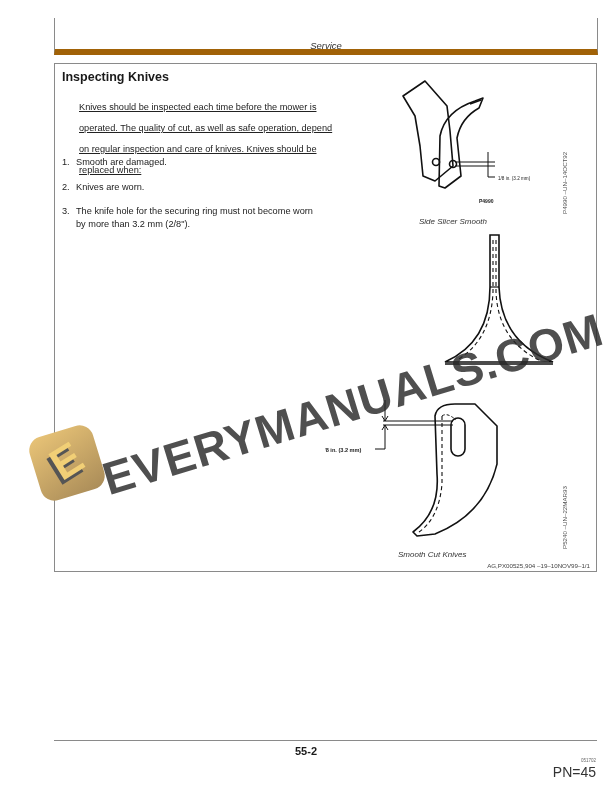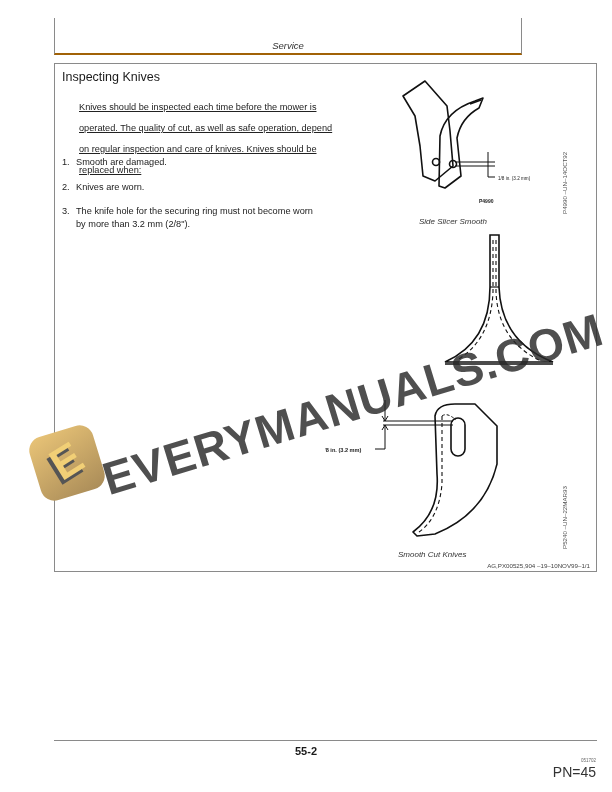--- a/index.html
+++ b/index.html
@@ -1,20 +1,20 @@
 <!DOCTYPE html>
 <html><head>
 <meta charset="utf-8">
 <style>
   html, body { margin:0; padding:0; background:#ffffff; }
   body { width:612px; height:792px; position:relative; overflow:hidden; font-family:"Liberation Sans", sans-serif; color:#1a1a1a; }
-  .header-box { position:absolute; left:54px; top:18px; width:468px; height:37px; border-left:1px solid #8a8a8a; border-right:1px solid #8a8a8a; border-bottom:2px solid #a16207; box-sizing:border-box; }
+  .header-box { position:absolute; left:54px; top:18px; width:544px; height:37px; border-left:1px solid #8a8a8a; border-right:1px solid #8a8a8a; border-bottom:6px solid #a16207; box-sizing:border-box; }
   .header-title { position:absolute; left:0; right:0; top:22px; text-align:center; font-size:9.5px; font-style:italic; color:#333; }
   .content-box { position:absolute; left:54px; top:63px; width:543px; height:509px; border:1px solid #8a8a8a; box-sizing:border-box; }
-  .section-title { position:absolute; left:7px; top:6px; font-size:12.5px; font-weight:normal; color:#1a1a1a; }
+  .section-title { position:absolute; left:7px; top:6px; font-size:12.5px; font-weight:bold; color:#1a1a1a; }
   .body-para { position:absolute; left:24px; top:33px; width:256px; font-size:9.2px; line-height:21px; color:#222;text-decoration:underline; }
   .list { position:absolute; left:7px; top:92px; width:260px; font-size:9.2px; line-height:12.2px; color:#222; }
   .list-item { position:relative; padding-left:14px; margin-bottom:12.5px; }
   .list-num { position:absolute; left:0; top:0; }
   .fig { position:absolute; }
   .caption { position:absolute; font-size:8px; font-style:italic; color:#333; }
   .vert-id { position:absolute; font-size:6.2px; color:#555; transform:rotate(-90deg); transform-origin:left top; white-space:nowrap; }
   .ref-code { position:absolute; font-size:6.2px; color:#444; white-space:nowrap; }
   .footer-rule { position:absolute; left:54px; top:740px; width:543px; height:1px; background:#8a8a8a; }
   .page-num { position:absolute; left:0; right:0; top:745px; text-align:center; font-size:11px; font-weight:bold; color:#1a1a1a; }

